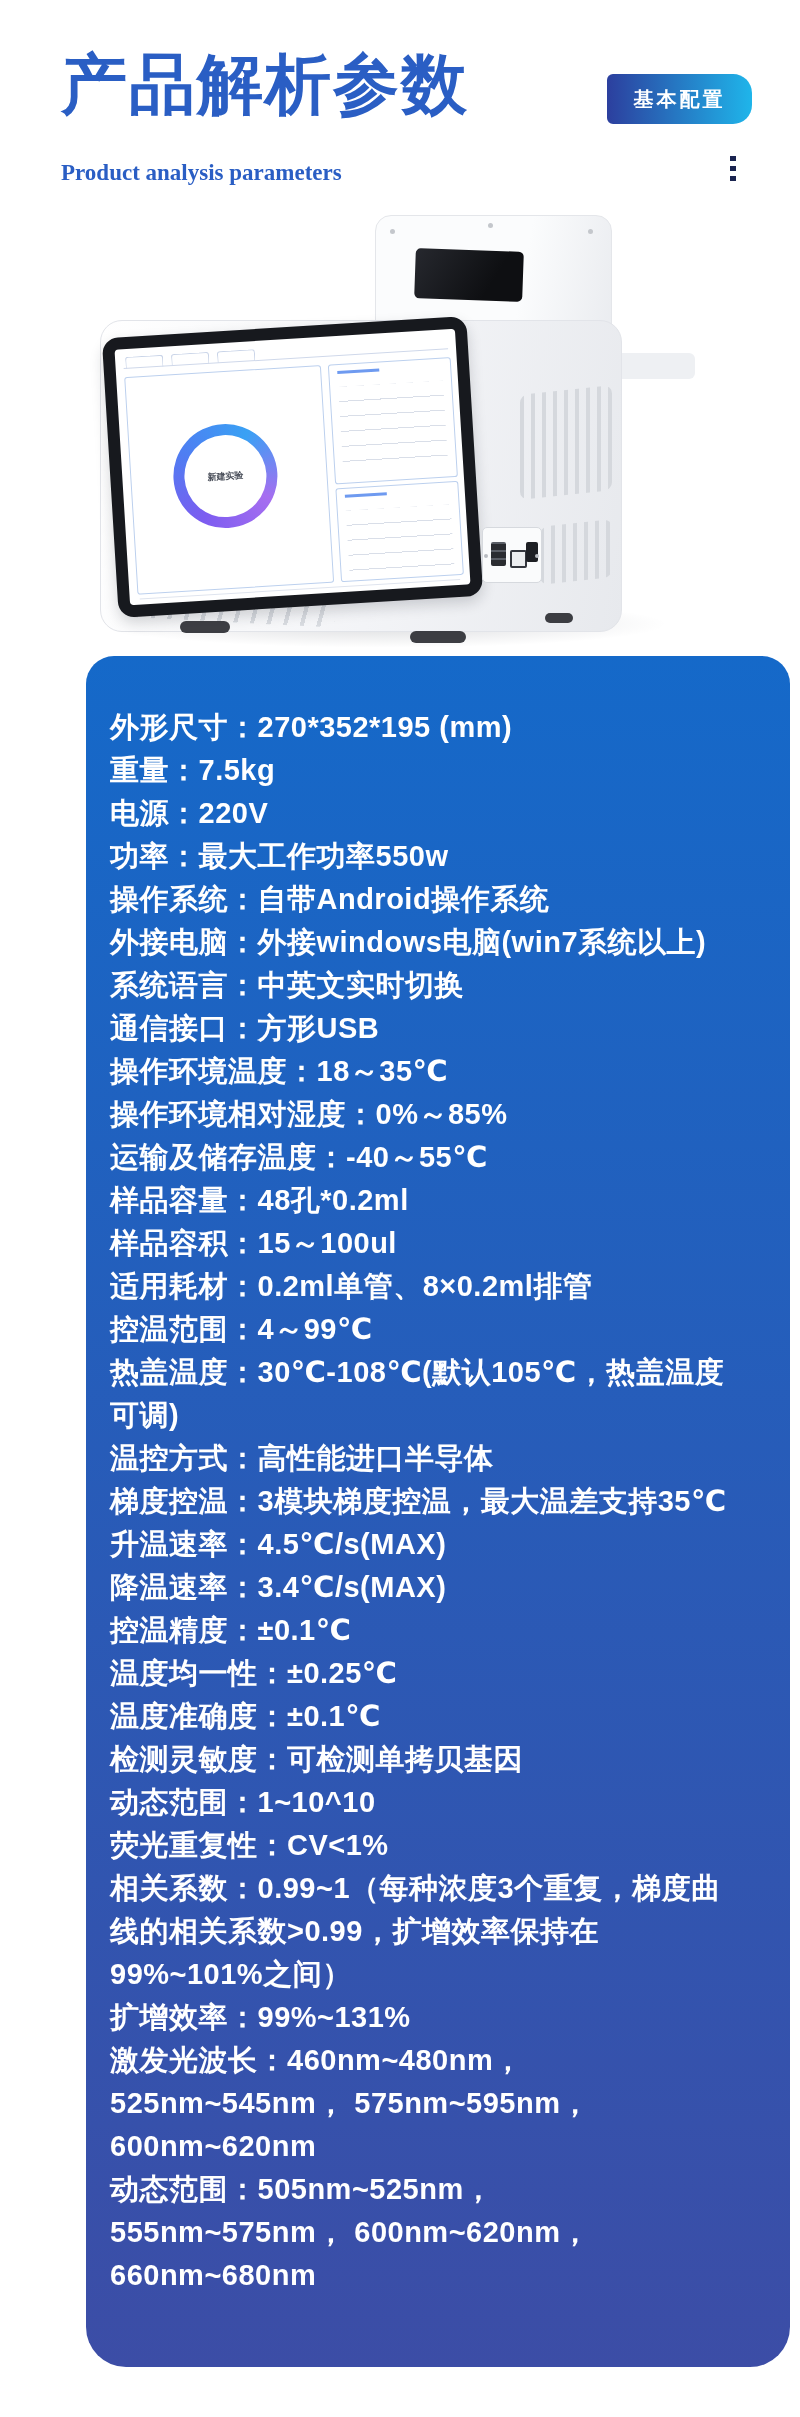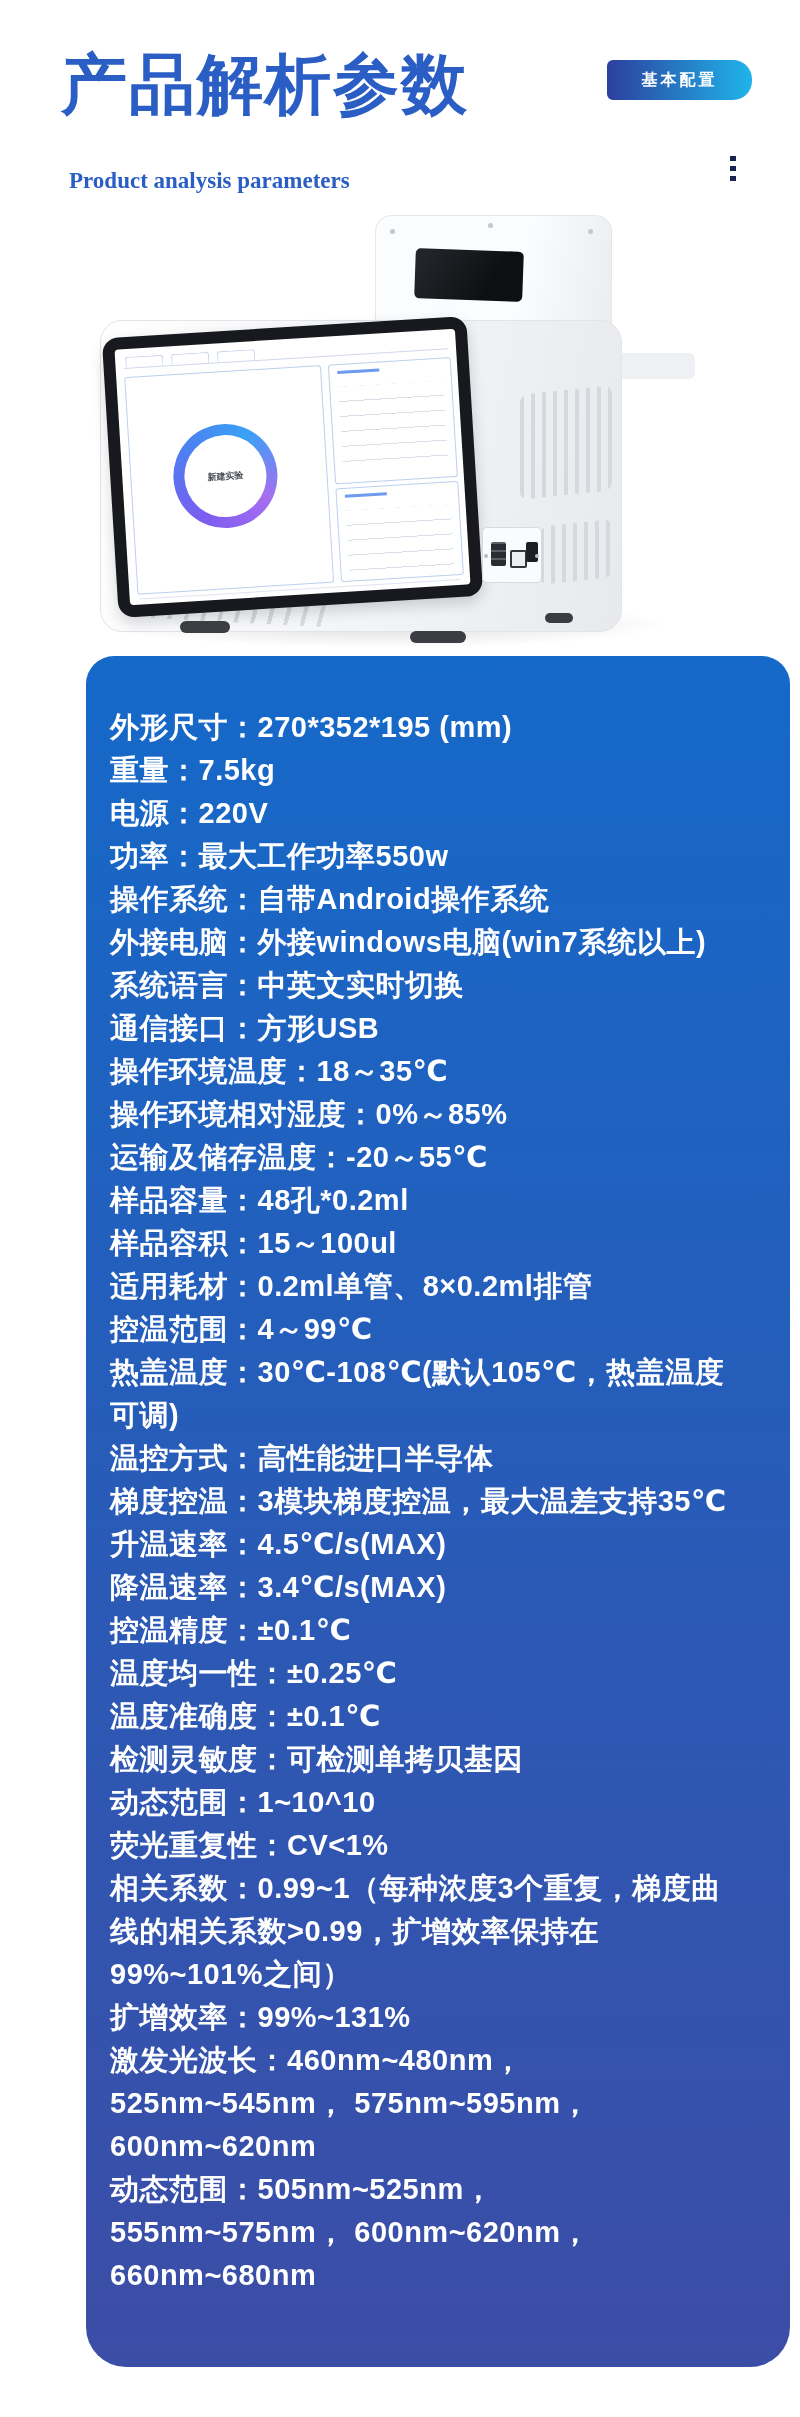--- a/index.html
+++ b/index.html
@@ -4,27 +4,27 @@
 <style>
   html,body{margin:0;padding:0;background:#ffffff;}
   .page{position:relative;width:800px;height:2417px;background:#fff;overflow:hidden;
         font-family:"Liberation Sans","DejaVu Sans",sans-serif;}
 
   
   .title{position:absolute;left:60px;top:44px;margin:1px;
          font-family:Liberation Sans, sans-serif;
          font-weight:700;font-size:66px;line-height:1.2;letter-spacing:2px;
          color:var(--title-blue,#2a5ec4);}
-  .subtitle{position:absolute;left:57px;top:156px;margin:12px;
+  .subtitle{position:absolute;left:57px;top:156px;margin:4px;
             font-family:"Liberation Serif","DejaVu Serif",serif;
             font-weight:700;font-size:23px;color:var(--title-blue,#2a5ec4);}
-  .badge{position:absolute;left:607px;top:60px;width:145px;height:40px;
+  .badge{position:absolute;left:607px;top:74px;width:145px;height:50px;
          border-radius:6px 19px 19px 6px;
          background:linear-gradient(90deg,var(--badge-from,#2c3f9e),var(--badge-to,#1fb5ea));
-         color:#fff;font-size:16px;font-weight:600;letter-spacing:3px;
+         color:#fff;font-size:20px;font-weight:600;letter-spacing:3px;
          display:flex;align-items:center;justify-content:center;}
   .dashes{position:absolute;left:730px;top:156px;width:6px;height:29px;
           background:repeating-linear-gradient(180deg,#1a2450 0 5px,transparent 5px 10px);}
 
   
   .device{position:absolute;left:90px;top:205px;width:540px;height:445px;margin:0;}
   .device *{position:absolute;}
   .dev-shadow{left:10px;top:395px;width:570px;height:48px;
               background:radial-gradient(ellipse at 50% 50%,rgba(30,35,50,.16),rgba(30,35,50,0) 70%);}
   .lid{left:285px;top:10px;width:235px;height:155px;border-radius:16px;
@@ -146,21 +146,21 @@
         <div class="spec-line">外形尺寸：270*352*195 (mm)</div>
         <div class="spec-line">重量：7.5kg</div>
         <div class="spec-line">电源：220V</div>
         <div class="spec-line">功率：最大工作功率550w</div>
         <div class="spec-line">操作系统：自带Android操作系统</div>
         <div class="spec-line">外接电脑：外接windows电脑(win7系统以上)</div>
         <div class="spec-line">系统语言：中英文实时切换</div>
         <div class="spec-line">通信接口：方形USB</div>
         <div class="spec-line">操作环境温度：18～35℃</div>
         <div class="spec-line">操作环境相对湿度：0%～85%</div>
-        <div class="spec-line">运输及储存温度：-20～55℃</div>
+        <div class="spec-line">运输及储存温度：-40～55℃</div>
         <div class="spec-line">样品容量：48孔*0.2ml</div>
         <div class="spec-line">样品容积：15～100ul</div>
         <div class="spec-line">适用耗材：0.2ml单管、8×0.2ml排管</div>
         <div class="spec-line">控温范围：4～99℃</div>
         <div class="spec-line">热盖温度：30℃-108℃(默认105℃，热盖温度
 可调)</div>
         <div class="spec-line">温控方式：高性能进口半导体</div>
         <div class="spec-line">梯度控温：3模块梯度控温，最大温差支持35℃</div>
         <div class="spec-line">升温速率：4.5℃/s(MAX)</div>
         <div class="spec-line">降温速率：3.4℃/s(MAX)</div>

